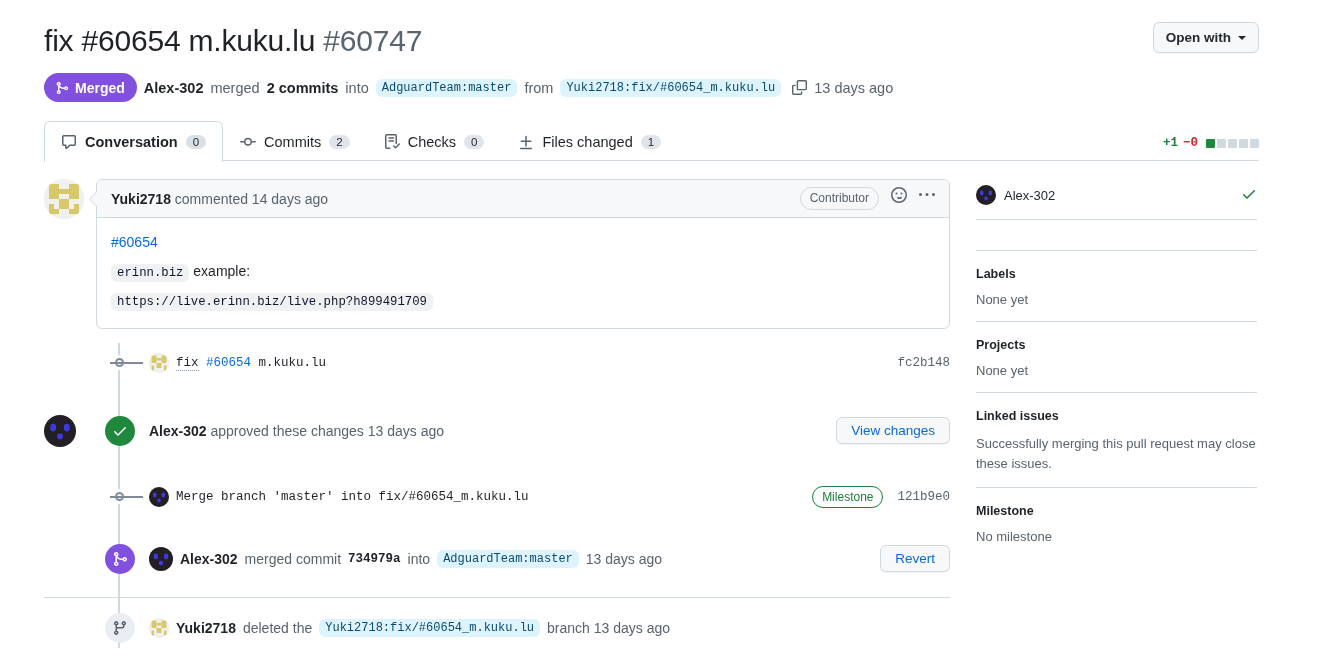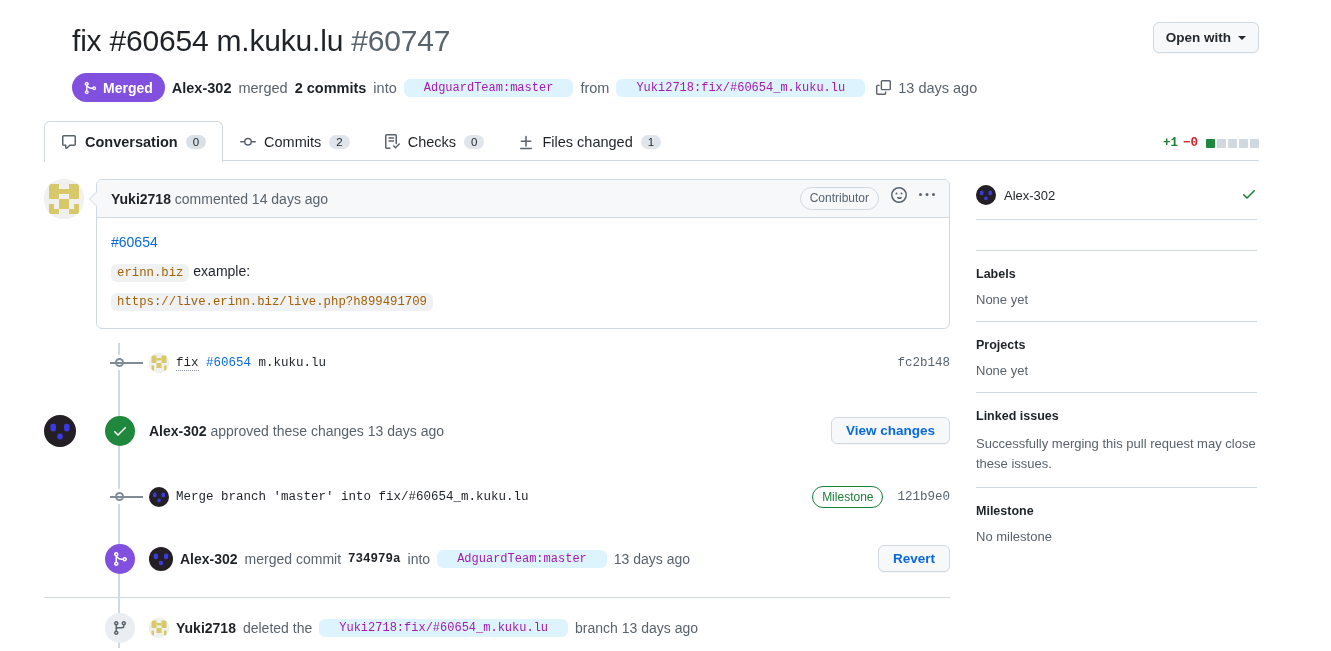--- a/index.html
+++ b/index.html
@@ -7,21 +7,21 @@
     margin: 0; padding: 0;
     width: 1331px; height: 651px;
     background: #ffffff;
     font-family: "Liberation Sans", sans-serif;
     color: #1f2328;
     overflow: hidden;
   }
   .page { position: relative; width: 1331px; height: 651px; }
 
   
-  .header { padding: 22px 72px 0 44px; margin-left: 28px; }
+  .header { padding: 22px 72px 0 44px; }
   .title-row { display: flex; align-items: flex-start; justify-content: space-between; }
   .pr-title {
     font-size: 30px; line-height: 38px; font-weight: 400;
     color: #1f2328; letter-spacing: -0.2px;
   }
   .pr-number { color: #59636e; font-weight: 300; }
   .open-with-btn {
     display: inline-flex; align-items: center; gap: 7px;
     border: 1px solid #d1d9e0; border-radius: 6px;
     background: #f6f8fa; color: #24292f;
@@ -33,23 +33,23 @@
 
   .meta-row { display: flex; align-items: center; gap: 7px; margin-top: 13px; font-size: 14.5px; color: #59636e; flex-wrap: nowrap; }
   .state-badge {
     display: inline-flex; align-items: center; gap: 6px;
     background: #8250df; color: #fff;
     border-radius: 999px; padding: 5px 12px 5px 11px;
     font-size: 14px; font-weight: 600; height: 29px;
   }
   .meta-strong { color: #1f2328; font-weight: 600; }
   .branch-chip {
-    background: #ddf4ff; color: #a21caf;
+    background: #ddf4ff; color: #0c4a6e;
     font-family: "Liberation Mono", monospace;
-    font-size: 12px; padding: 2px 20px; border-radius: 6px;
+    font-size: 12px; padding: 2px 6px; border-radius: 6px;
     white-space: nowrap;
   }
   .copy-ico { display:inline-flex; margin-left: 4px; color: #59636e; }
 
   
   .tabs-wrap { position: relative; margin-top: 18px; padding: 0 72px 0 44px; }
   .tabs { display: flex; align-items: flex-start; gap: 0; position: relative; z-index: 2; }
   .tab {
     display: inline-flex; align-items: center; gap: 8px;
     padding: 10px 16px; font-size: 14.5px; color: #1f2328;
@@ -104,21 +104,21 @@
   .head-right { display: flex; align-items: flex-start; gap: 12px; }
   .contrib-badge {
     border: 1px solid #d1d9e0; border-radius: 999px;
     font-size: 12px; color: #59636e; padding: 2px 9px; line-height: 17px;
   }
   .icon-btn { color: #59636e; cursor: pointer; display: inline-flex; align-items: center; }
   .comment-body { padding: 14px 14px 16px 14px; font-size: 14px; line-height: 1.55; }
   .issue-link { color: #0969da; text-decoration: none; }
   .code-inline {
     background: #eff1f3; border-radius: 6px; padding: 2px 6px;
-    font-family: "Liberation Mono", monospace; font-size: 12.3px; color: #a16207;
+    font-family: "Liberation Mono", monospace; font-size: 12.3px; color: #0f172a;
   }
   .comment-body p { margin: 0 0 7px 0; }
   .comment-body p:last-child { margin-bottom: 0; }
 
   
   .timeline { position: relative; margin-top: 0; }
   .tl-rail { position: absolute; left: 74px; top: 0; bottom: 0; width: 2px; background: #d1d9e0; }
   .tl-row { position: relative; display: flex; align-items: center; min-height: 40px; padding-left: 0; }
   .tl-dot {
     position: absolute; left: 68px; width: 15px; height: 15px;
@@ -143,21 +143,21 @@
   .commit-msg .clink { color: #0969da; text-decoration: none; }
   .commit-msg .dotted { border-bottom: 1px dotted #8c959f; }
   .right-slot { margin-left: auto; display: flex; align-items: center; gap: 14px; }
   .sha { color: #59636e; font-family: "Liberation Mono", monospace; font-size: 12.5px; }
   .verified-badge {
     border: 1px solid #1a7f37; color: #1a7f37; border-radius: 999px;
     font-size: 12px; padding: 1px 9px; line-height: 18px;
   }
   .btn-outline {
     border: 1px solid #d1d9e0; border-radius: 6px; background: #f6f8fa;
-    color: #0969da; font-size: 13.5px; font-weight: 700; padding: 5px 14px; cursor: pointer;
+    color: #0969da; font-size: 13.5px; font-weight: 400; padding: 5px 14px; cursor: pointer;
     box-shadow: 0 1px 0 rgba(31,35,40,0.04);
   }
   .avatar-20 { width: 20px; height: 20px; }
   .avatar-24 { width: 24px; height: 24px; }
   .avatar-32 { width: 32px; height: 32px; }
   .tl-sep { height: 1px; background: #d1d9e0; margin: 10px 0 10px 0; }
 
   .approve-row { position: relative; display: flex; align-items: center; min-height: 52px; }
   .approve-avatar { position: absolute; left: 0; }
 

